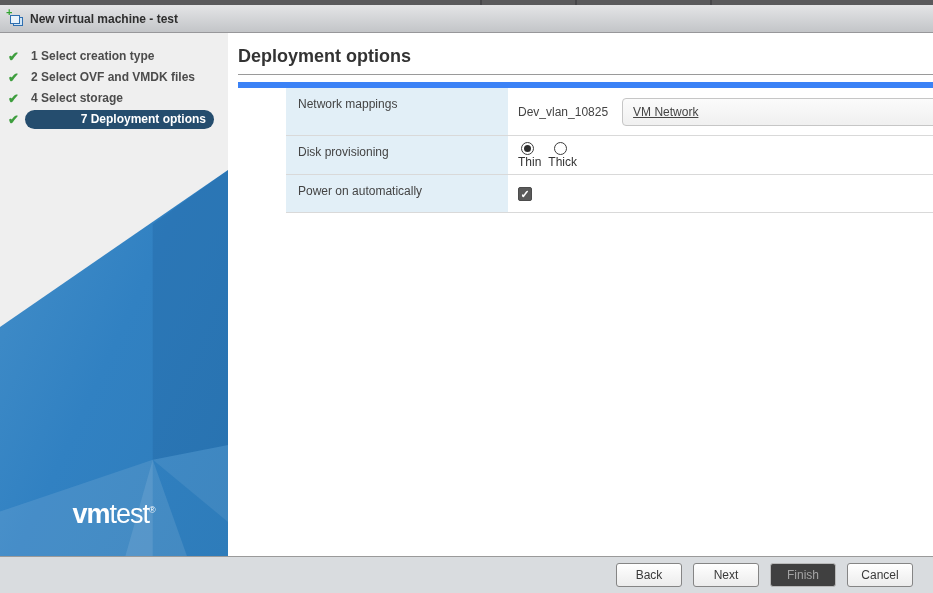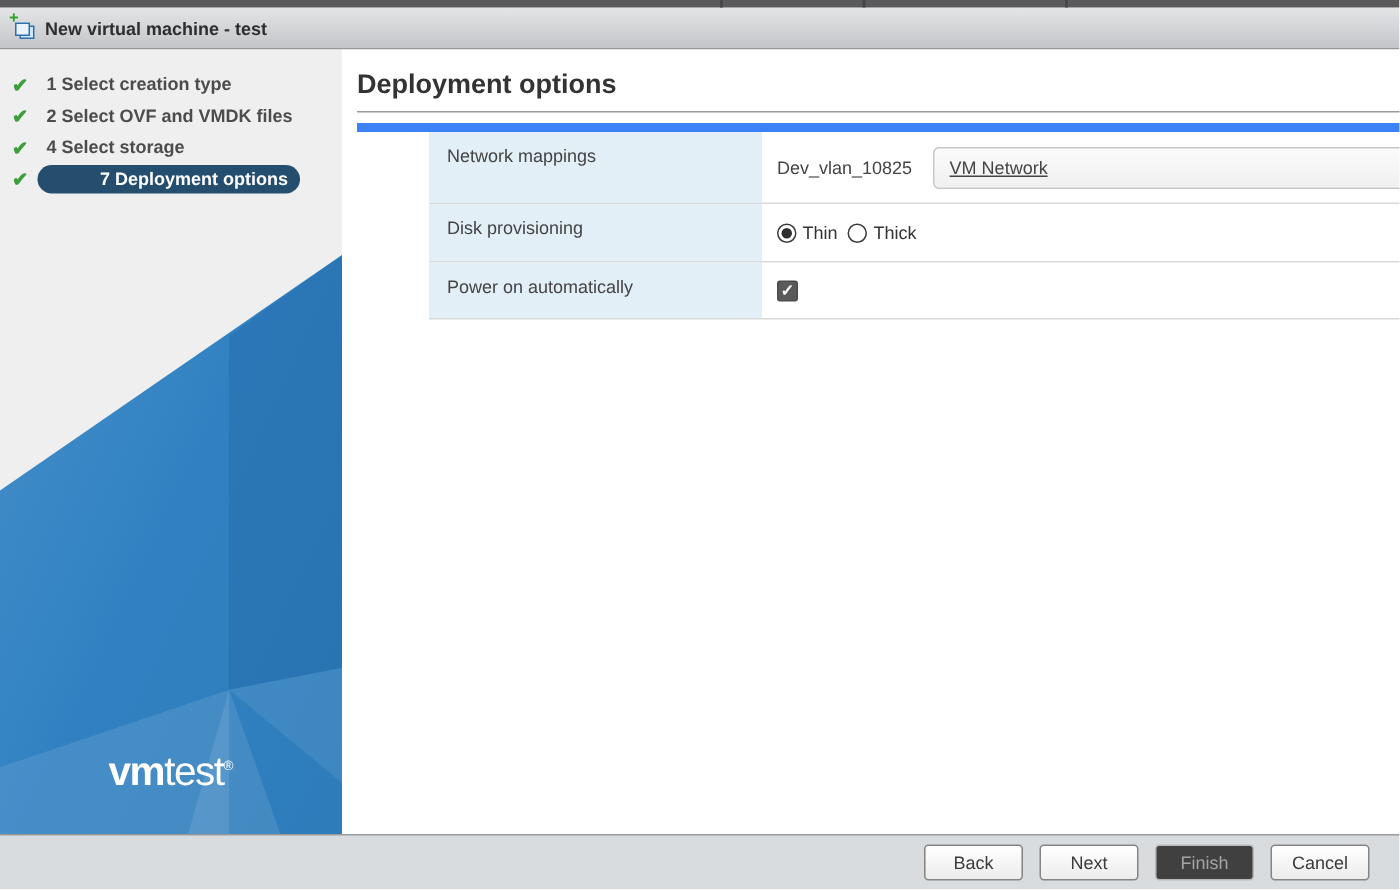--- a/index.html
+++ b/index.html
@@ -45,21 +45,21 @@
         clip-path:polygon(67% 81.6%, 100% 78.8%, 100% 93.5%); }
   .f5 { background:rgba(255,255,255,0.10);
         clip-path:polygon(55% 100%, 67% 81.6%, 82% 100%); }
 
   .steps { position:relative; padding-top:13px; }
   .step { display:flex; align-items:center; height:21px; padding-left:8px;
           font-size:12px; font-weight:bold; color:#4c4c4c; }
   .check { width:17px; flex:0 0 auto; color:#3e9e3e; font-size:13px; font-weight:bold; line-height:1; }
   .step-label { padding:2px 8px 3px 6px; white-space:nowrap;text-align:right; }
   .step.active .step-label { background:#254d6e; color:#ffffff; border-radius:10px;
-          flex:1; margin-right:28px; padding-left:8px; }
+          flex:1; margin-right:14px; padding-left:8px; }
 
   .logo { position:absolute; left:0; right:0; bottom:26px; text-align:center;
           color:#ffffff; font-size:27px; letter-spacing:-1px; }
   .logo .vm { font-weight:bold; }
   .logo .ware { font-weight:normal; }
   .logo .reg { font-size:9px; vertical-align:super; letter-spacing:0; }
 
   
   .content { flex:1; background:#ffffff; padding:0 20px 0 10px; position:relative; }
   .page-title { font-size:18px; font-weight:bold; color:#333333; margin-top:12px; line-height:22px; }
@@ -76,21 +76,21 @@
   .row-power { height:38px; }
 
   .net-label { color:#444444; margin-right:14px; }
   .dropdown { width:351px; height:28px; display:flex; align-items:center;
       background:linear-gradient(#fbfbfb,#f0f0f0); border:1px solid #c6c6c6;
       border-radius:4px; padding:0 10px; color:#444444; cursor:default;text-decoration:underline; }
   .dropdown .dd-text { flex:1; }
   .dropdown .dd-chevron { color:#8a8a8a; font-size:13px; line-height:1; transform:scaleX(1.4); }
 
   .radio-group { display:flex; align-items:center; }
-  .radio-item { display:flex; align-items:center; margin-right:7px; }
+  .radio-item { display:flex; align-items:center; margin-right:7px;flex-direction:column; }
   .radio { width:13px; height:13px; border:1px solid #3c3c3c; border-radius:50%;
       background:#ffffff; margin-right:4px; position:relative; flex:0 0 auto; }
   .radio.checked::after { content:""; position:absolute; left:2px; top:2px;
       width:7px; height:7px; border-radius:50%; background:#2e2e2e; }
   .radio-text { color:#333333; }
 
   .checkbox { width:14px; height:14px; background:#5a5a5a; border:1px solid #4c4c4c;
       border-radius:2px; color:#ffffff; font-size:11px; line-height:13px;
       text-align:center; font-weight:bold; }
 

